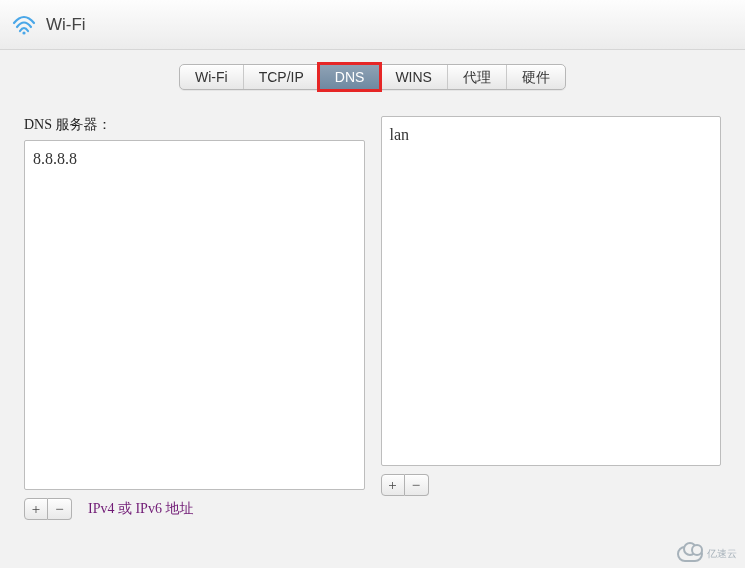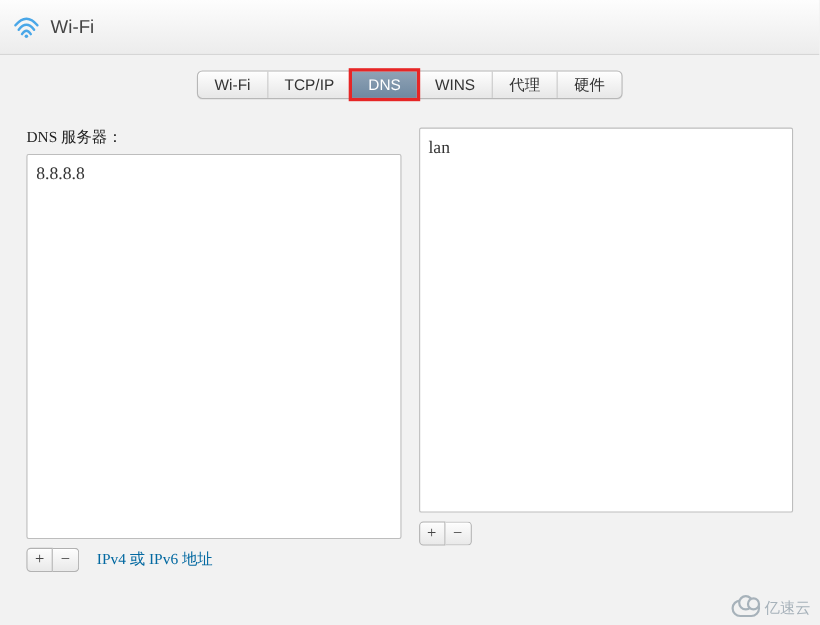--- a/index.html
+++ b/index.html
@@ -80,24 +80,24 @@
       width: 24px; height: 22px;
       background: linear-gradient(#fdfdfd, #e9e9e9);
       border: 1px solid #b2b2b2;
       font-size: 15px; line-height: 18px; color: #444;
       display: flex; align-items: center; justify-content: center;
       box-shadow: inset 0 1px 0 #fff;
       cursor: pointer;
     }
     .sqbtn:first-child { border-radius: 4px 0 0 4px; }
     .sqbtn:last-child { border-radius: 0 4px 4px 0; border-left: none; }
-    .hint { font-size: 14px; color: #0369a1; margin-left: 6px; }
+    .hint { font-size: 14px; color: #701a75; margin-left: 6px; }
     .watermark {
       position: absolute; right: 8px; bottom: 6px;
-      font-size: 14px; color: #9aa7b1;
+      font-size: 10px; color: #9aa7b1;
       display: flex; align-items: center; gap: 4px;
       opacity: 0.85;
     }
     .cloud {
       width: 26px; height: 16px;
       border: 2px solid #9aa7b1; border-radius: 10px;
       position: relative;
     }
     .cloud::before, .cloud::after {
       content: ""; position: absolute; background: #f2f2f2; border: 2px solid #9aa7b1; border-radius: 50%;

